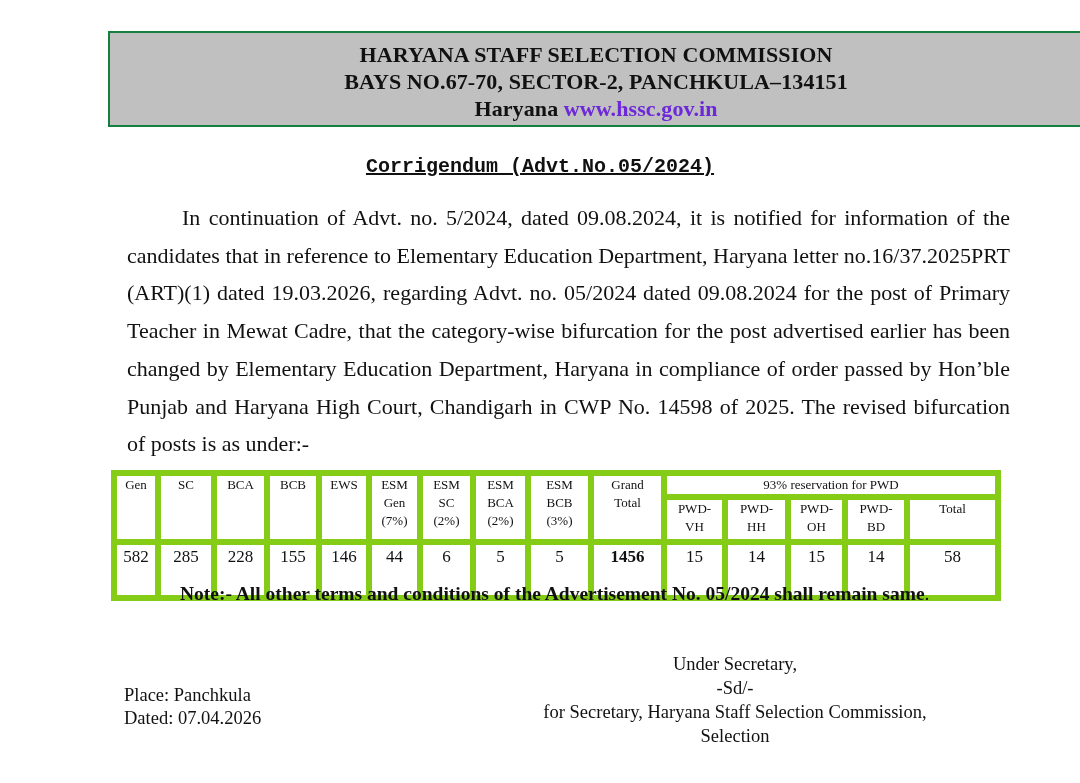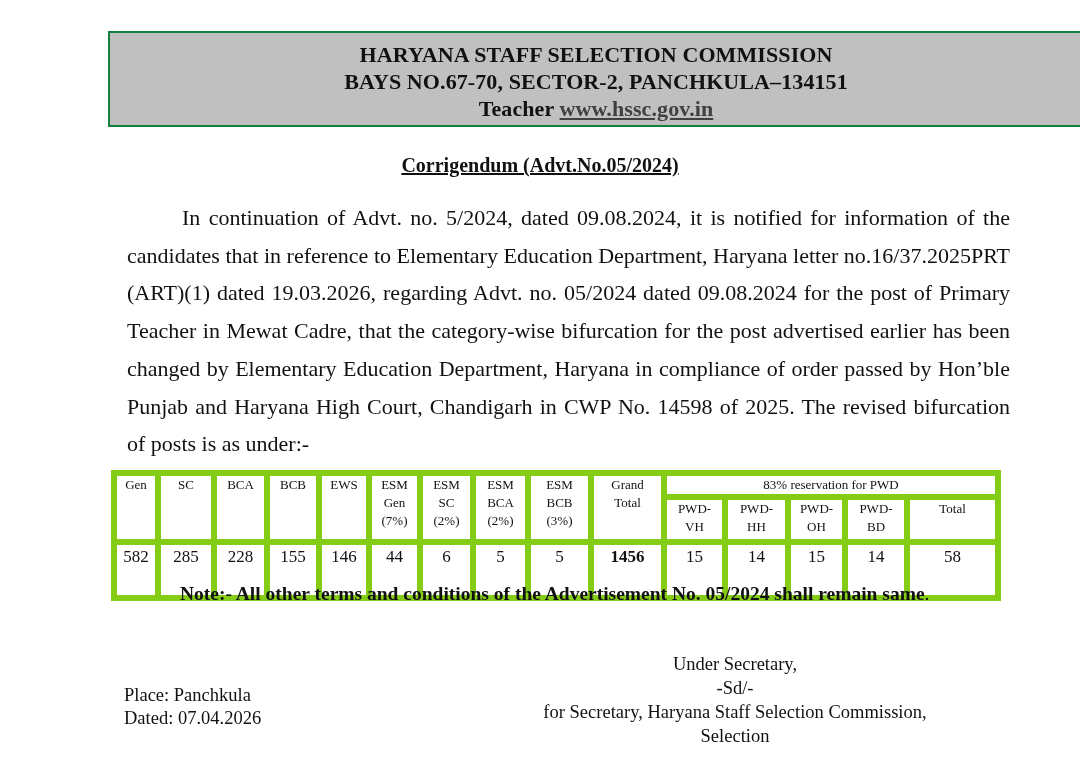--- a/index.html
+++ b/index.html
@@ -27,35 +27,35 @@
       text-align: center;
       padding-top: 8px;
     }
     .header-line {
       font-weight: bold;
       font-size: 22px;
       line-height: 27px;
       letter-spacing: 0.1px;
     }
     .header-line .website-link {
-      text-decoration: underline;
-      color: #404040;
+      color: #6d28d9;
     }
     .corr-title {
       position: absolute;
       left: 0;
       width: 1080px;
       top: 152px;
       text-align: center;
       font-weight: bold;
       font-size: 20px;
       line-height: 26px;
     }
     .corr-title span {
       text-decoration: underline;
+      font-family: Liberation Mono, monospace;
     }
     .body-para {
       position: absolute;
       left: 127px;
       top: 199px;
       width: 883px;
       font-size: 22px;
       line-height: 37.7px;
       text-align: justify;
       text-indent: 55px;
@@ -111,21 +111,21 @@
       line-height: 24px;
     }
   </style>
 </head>
 <body>
 
 <div class="header-box">
   <div class="header-line">HARYANA STAFF SELECTION COMMISSION</div>
   <div class="header-line">BAYS NO.67-70, SECTOR-2, PANCHKULA–134151</div>
   <div class="header-line">
-    <span>Teacher</span>
+    <span>Haryana</span>
     <span class="website-link">www.hssc.gov.in</span>
   </div>
 </div>
 
 <div class="corr-title">
   <span>Corrigendum (Advt.No.05/2024)</span>
 </div>
 
 <div class="body-para">In continuation of Advt. no. 5/2024, dated 09.08.2024, it is notified for information of the candidates that in reference to Elementary Education Department, Haryana letter no.16/37.2025PRT (ART)(1) dated 19.03.2026, regarding Advt. no. 05/2024 dated 09.08.2024 for the post of Primary Teacher in Mewat Cadre, that the category-wise bifurcation for the post advertised earlier has been changed by Elementary Education Department, Haryana in compliance of order passed by Hon’ble Punjab and Haryana High Court, Chandigarh in CWP No. 14598 of 2025. The revised bifurcation of posts is as under:-</div>
 
@@ -171,21 +171,21 @@
     </td>
     <td rowspan="2">
       <span>ESM</span><br>
       <span>BCB</span><br>
       <span>(3%)</span>
     </td>
     <td rowspan="2">
       <span>Grand</span><br>
       <span>Total</span>
     </td>
-    <td colspan="5">83% reservation for PWD</td>
+    <td colspan="5">93% reservation for PWD</td>
   </tr>
   <tr class="row-head2">
     <td>
       <span>PWD-</span><br>
       <span>VH</span>
     </td>
     <td>
       <span>PWD-</span><br>
       <span>HH</span>
     </td>

